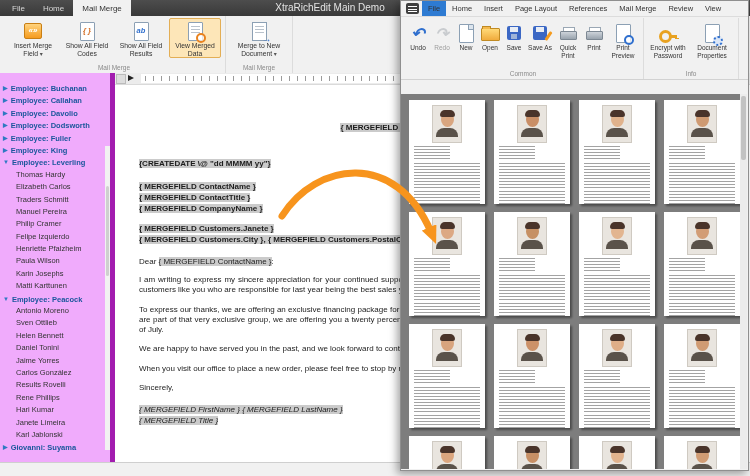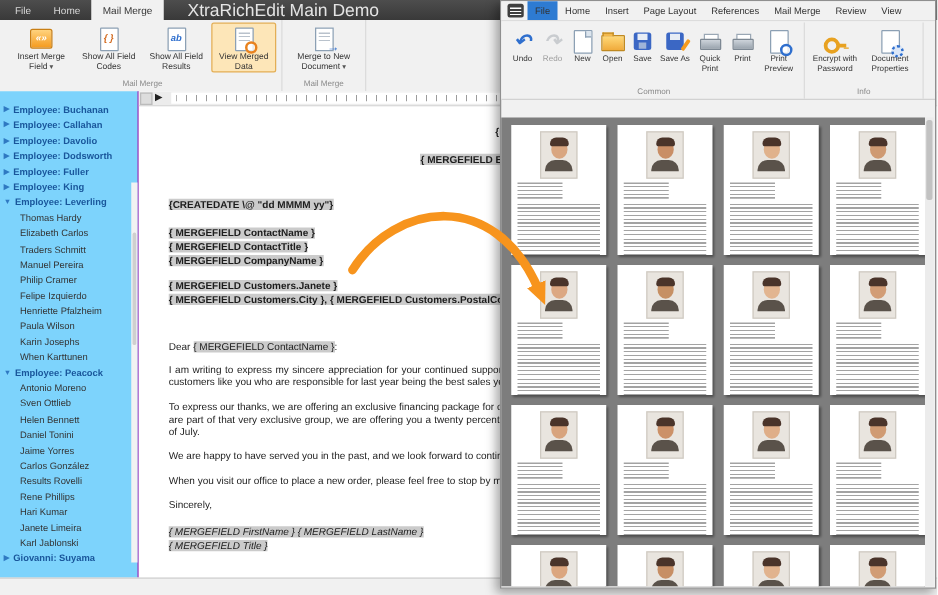--- a/index.html
+++ b/index.html
@@ -6,21 +6,21 @@
   .canvas{position:relative;width:750px;height:476px;overflow:hidden;background:#fff;
     font-family:"Liberation Sans",sans-serif;color:#333}
 
   
   .lw{position:absolute;inset:0;background:#f1f1f1}
   .lw-title{position:absolute;top:0;left:0;right:0;height:16px;background:linear-gradient(#4d4d4d,#393939)}
   .lw-tabs{position:absolute;left:3px;top:0;height:16px;display:flex}
   .tab{padding:0 9px;font-size:8px;line-height:17px;color:#d8d8d8;white-space:nowrap}
   .tab[data-kind="active"]{background:#f1f1f1;color:#333}
   .tab[data-kind="file"]{background:#2e7bd2;color:#fff}
-  .lw-title-text{position:absolute;left:150px;width:360px;font-size:14px;line-height:16px;color:#e4e4e4}
+  .lw-title-text{position:absolute;left:150px;width:360px;text-align:center;font-size:10px;line-height:16px;color:#e4e4e4}
 
   .lw-ribbon{position:absolute;top:16px;left:0;right:0;height:57px;background:#f1f1f1;border-bottom:1px solid #d2d2d2;display:flex;padding-left:3px}
   .rgroup{display:flex;flex-direction:column;border-right:1px solid #dcdcdc;padding:2px 3px 0}
   .rg-btns{display:flex;flex:1;align-items:flex-start}
   .rg-cap{font-size:6.5px;color:#8a8a8a;text-align:center;padding:1px 0 2px}
   .rbtn{width:50px;display:flex;flex-direction:column;align-items:center;padding-top:2px;margin:0 1px;border:1px solid transparent;border-radius:2px}
   .rbtn .lbl{font-size:6.8px;line-height:7.5px;text-align:center;color:#333;margin-top:1px;max-width:46px}
   .rbtn.active{background:#fde6b8;border-color:#e3ae55}
   .rbtn.disabled{opacity:.45}
   .has-menu .lbl::after{content:" ▾";font-size:6px;color:#555}
@@ -53,42 +53,42 @@
   .i-print::before{content:"";position:absolute;top:0;left:3px;width:10px;height:5px;background:#fff;border:1px solid #9aa7b4}
   .i-print::after{content:"";position:absolute;bottom:1px;left:0;width:15px;height:7px;background:linear-gradient(#cdd3da,#99a3ad);border:1px solid #7d8893;border-radius:1px}
   .i-preview::after{content:"";position:absolute;right:-4px;bottom:-3px;width:6px;height:6px;border:2px solid #2f6fce;border-radius:50%;background:rgba(255,255,255,.75)}
   .i-key{width:18px;height:10px;margin-top:4px}
   .i-key::before{content:"";position:absolute;left:0;top:0;width:7px;height:7px;border:3px solid #e8a221;border-radius:50%}
   .i-key::after{content:"";position:absolute;left:12px;top:5px;width:6px;height:3px;background:#e8a221;box-shadow:3px 2px 0 -1px #e8a221}
   .i-props::after{content:"";position:absolute;right:-4px;bottom:-4px;width:6px;height:6px;border:2px dotted #2f6fce;border-radius:50%;background:#dce7f7}
 
   
   .lw-body{position:absolute;top:73px;left:0;right:0;bottom:13px;display:flex;background:#fff}
-  .sidebar{width:110px;border-right:1px solid #a21caf;padding-top:9px;position:relative;overflow:hidden;background:#7dd3fc}
+  .sidebar{width:110px;border-right:5px solid #a21caf;padding-top:9px;position:relative;overflow:hidden;background:#f0abfc}
   .side-item{height:12.4px;line-height:12.4px;font-size:7.5px;white-space:nowrap;overflow:hidden;padding-left:16px;color:#333}
   .side-item[data-type="collapsed"],.side-item[data-type="expanded"]{padding-left:3px;color:#19569b;font-weight:bold}
   .side-item[data-type="collapsed"]::before{content:"▶";font-size:6px;color:#2f79c2;margin-right:3px;vertical-align:1px}
   .side-item[data-type="expanded"]::before{content:"▼";font-size:6px;color:#2f79c2;margin-right:3px;vertical-align:1px}
   .side-scroll{position:absolute;top:0;right:0;bottom:0;width:5px;background:#f2f2f2}
   .side-scroll::after{content:"";position:absolute;top:40px;left:1px;width:3px;height:90px;background:#cfcfcf;border-radius:2px}
 
   .docarea{flex:1;position:relative;background:#fff;overflow:hidden}
   .ruler{position:absolute;top:0;left:0;right:0;height:11px;background:#ececec;border-bottom:1px solid #dadada}
   .tab-selector{position:absolute;top:1px;left:1px;width:8px;height:8px;background:#ddd;border:1px solid #bbb}
   .ruler-band{position:absolute;left:26px;right:130px;top:1px;bottom:1px;background:#fff}
   .ruler-ticks{position:absolute;left:30px;right:134px;top:3px;bottom:3px;background:repeating-linear-gradient(to right,#9b9b9b 0 1px,transparent 1px 8px)}
   .ruler-marker{position:absolute;left:13px;top:2px;width:0;height:0;border-top:3.5px solid transparent;border-bottom:3.5px solid transparent;border-left:6px solid #222}
 
   .page{position:absolute;top:11px;left:12px;width:478px;padding:16px 4px 0 12px;font-size:8px;color:#1c1c1c}
   .fld{background:#cbcbcb}
   .addr{text-align:right;font-weight:bold;line-height:11px}
   .dateline{margin-top:15px;font-weight:bold}
   .blk{margin-top:13px;font-weight:bold;line-height:11px}
   .blk2{margin-top:9px;font-weight:bold;line-height:11px}
-  .dear{margin-top:28px}
+  .dear{margin-top:12px}
   .para{margin-top:9px;text-align:justify;line-height:10.3px}
   .closing{margin-top:9px}
   .sig{margin-top:12px;font-style:italic;line-height:11px}
   .lw-status{position:absolute;left:0;right:0;bottom:0;height:13px;background:#f1f1f1;border-top:1px solid #cfcfcf}
 
   
   .rw{position:absolute;left:400px;top:0;width:349px;height:471px;background:#f1f1f1;border:1px solid #8f8f8f;box-shadow:-3px 3px 8px rgba(0,0,0,.35);z-index:10;box-sizing:border-box}
   .rw-title{height:15px;background:linear-gradient(#4d4d4d,#393939);position:relative}
   .rw-title-text{position:absolute;inset:0;text-align:center;font-size:8.5px;line-height:15px;color:#e4e4e4}
   .rw-tabrow{height:15px;background:#f1f1f1;border-bottom:1px solid #dcdcdc;display:flex;align-items:stretch;padding-left:2px}
@@ -187,21 +187,21 @@
           <div class="side-item" data-type="expanded">Employee: Leverling</div>
           <div class="side-item" data-type="leaf">Thomas Hardy</div>
           <div class="side-item" data-type="leaf">Elizabeth Carlos</div>
           <div class="side-item" data-type="leaf">Traders Schmitt</div>
           <div class="side-item" data-type="leaf">Manuel Pereira</div>
           <div class="side-item" data-type="leaf">Philip Cramer</div>
           <div class="side-item" data-type="leaf">Felipe Izquierdo</div>
           <div class="side-item" data-type="leaf">Henriette Pfalzheim</div>
           <div class="side-item" data-type="leaf">Paula Wilson</div>
           <div class="side-item" data-type="leaf">Karin Josephs</div>
-          <div class="side-item" data-type="leaf">When Karttunen</div>
+          <div class="side-item" data-type="leaf">Matti Karttunen</div>
           <div class="side-item" data-type="expanded">Employee: Peacock</div>
           <div class="side-item" data-type="leaf">Antonio Moreno</div>
           <div class="side-item" data-type="leaf">Sven Ottlieb</div>
           <div class="side-item" data-type="leaf">Helen Bennett</div>
           <div class="side-item" data-type="leaf">Daniel Tonini</div>
           <div class="side-item" data-type="leaf">Jaime Yorres</div>
           <div class="side-item" data-type="leaf">Carlos González</div>
           <div class="side-item" data-type="leaf">Results Rovelli</div>
           <div class="side-item" data-type="leaf">Rene Phillips</div>
           <div class="side-item" data-type="leaf">Hari Kumar</div>

